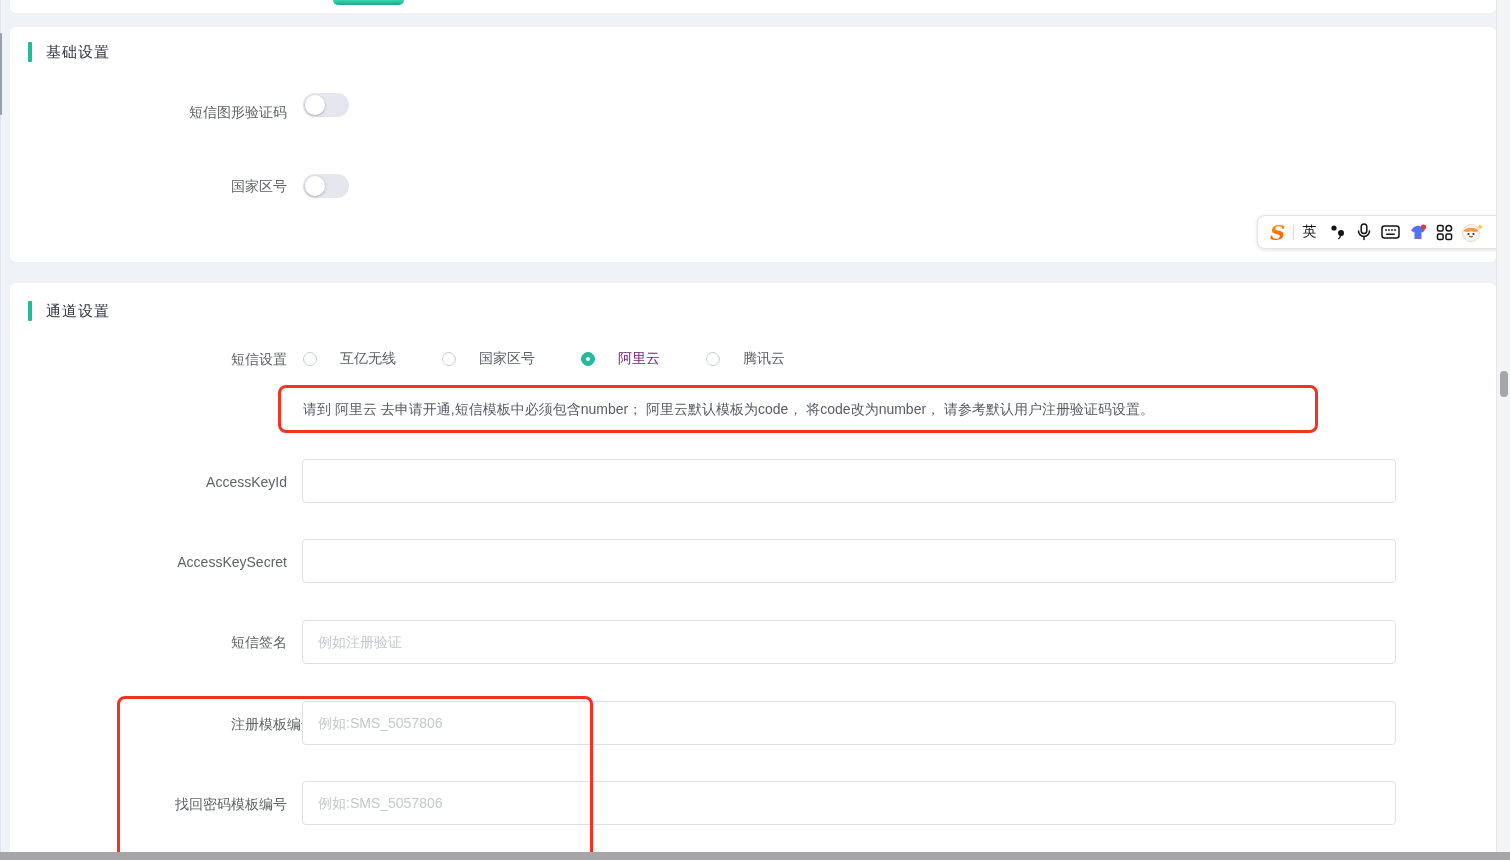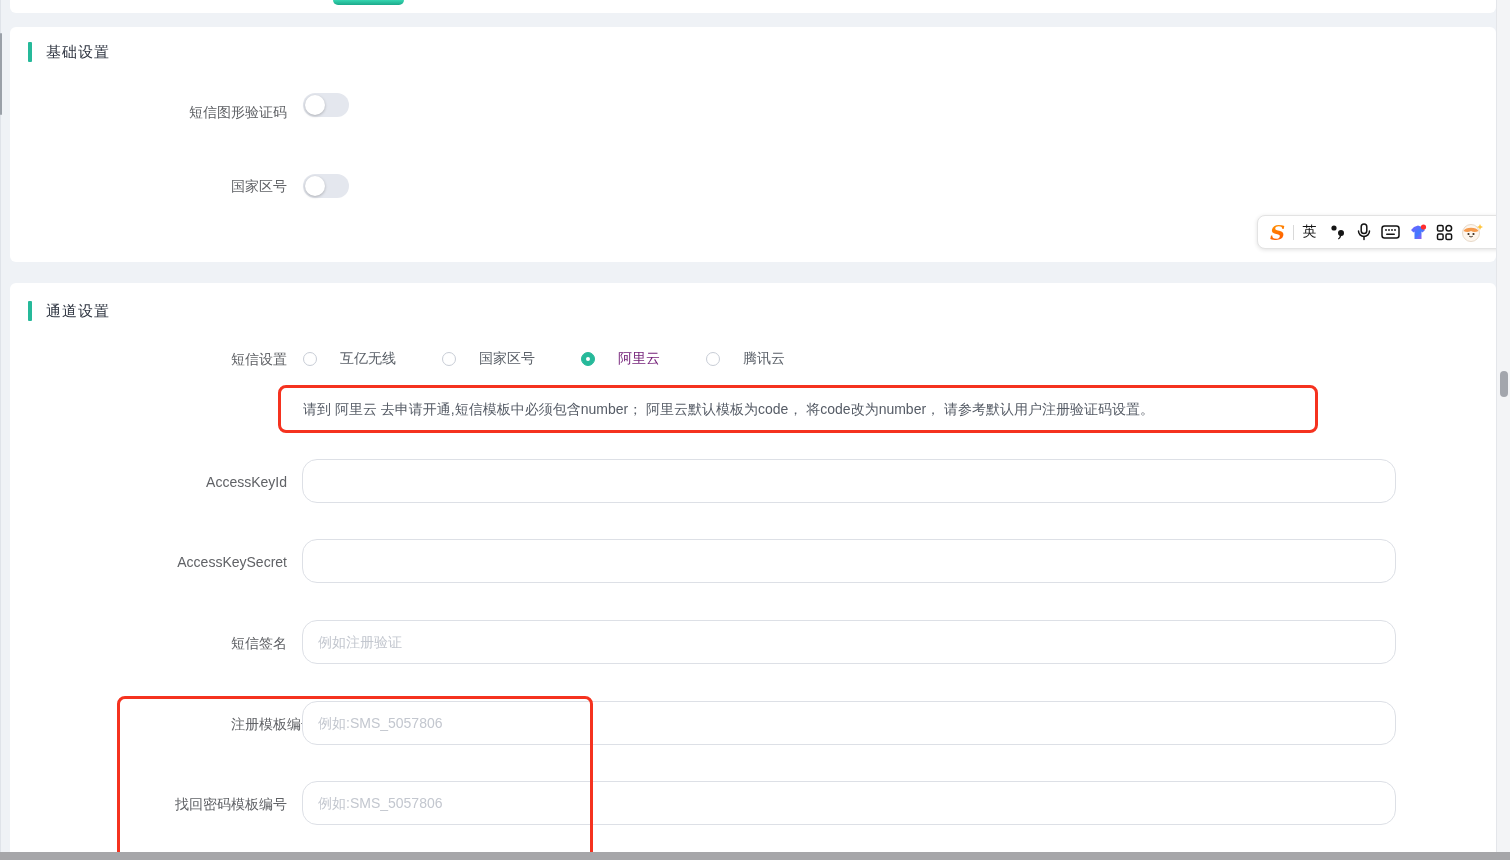--- a/index.html
+++ b/index.html
@@ -65,21 +65,21 @@
   #annotation-templates{left:117px;top:696px;width:476px;height:200px;box-sizing:border-box;}
 
   .notice-text{
     position:absolute;left:303px;top:386px;width:1000px;height:48px;
     display:flex;align-items:center;font-size:14px;color:#565c66;
   }
 
   
   .text-input{
     position:absolute;left:302px;width:1094px;height:44px;box-sizing:border-box;
-    border:1px solid #dde0e6;border-radius:15px;background:#fff;
+    border:1px solid #dde0e6;border-radius:4px;background:#fff;
     font-size:14px;color:#3a3f47;padding:0 15px;outline:none;
     font-family:"Liberation Sans","DejaVu Sans",sans-serif;
   }
   .text-input::placeholder{color:#c3c7cf;opacity:1;}
 
   
   .ime-bar{
     position:absolute;left:1257px;top:215px;width:256px;height:34px;
     background:#fff;border:1px solid #e3e3e3;border-radius:8px;
     box-shadow:0 1px 4px rgba(0,0,0,.12);
@@ -155,21 +155,21 @@
 
 <div class="annotation" id="annotation-notice"></div>
 <div class="notice-text">请到 阿里云 去申请开通,短信模板中必须包含number； 阿里云默认模板为code， 将code改为number， 请参考默认用户注册验证码设置。</div>
 
 <div class="form-label" style="top:470px;">AccessKeyId</div>
 <input class="text-input" style="top: 459px;" type="text" placeholder="">
 
 <div class="form-label" style="top:550px;">AccessKeySecret</div>
 <input class="text-input" style="top: 539px;" type="text" placeholder="">
 
-<div class="form-label" style="top:631px;">短信签名</div>
+<div class="form-label" style="top:631px;font-family:Liberation Serif, serif;">短信签名</div>
 <input class="text-input" style="top: 620px;" type="text" placeholder="例如注册验证">
 
 <div class="form-label" style="top:712px;padding-left:28px;">注册模板编号</div>
 <input class="text-input" style="top: 701px;" type="text" placeholder="例如:SMS_5057806">
 
 <div class="form-label" style="top:792px;">找回密码模板编号</div>
 <input class="text-input" style="top: 781px;" type="text" placeholder="例如:SMS_5057806">
 
 <div class="annotation" id="annotation-templates"></div>
 

